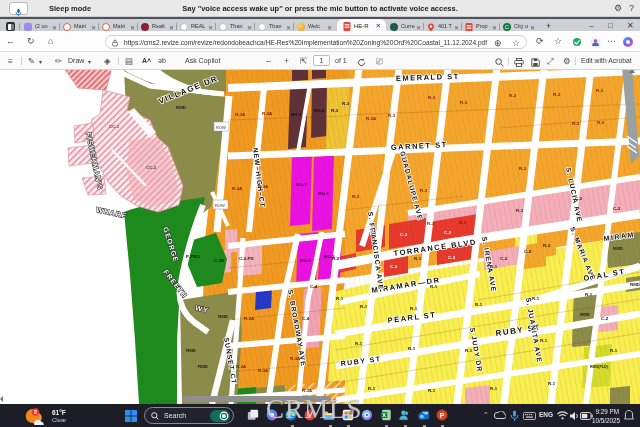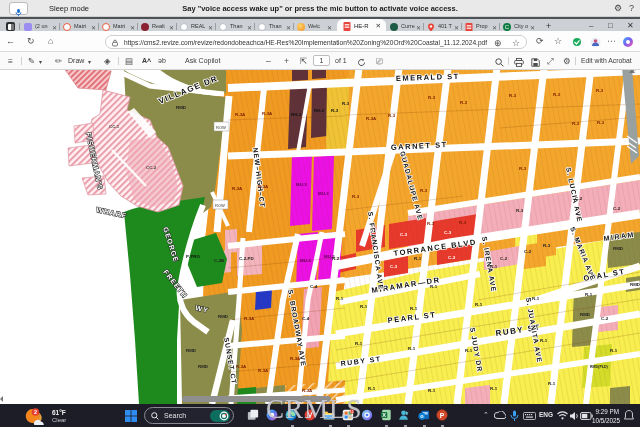--- a/index.html
+++ b/index.html
@@ -3,21 +3,21 @@
 <meta charset="utf-8">
 <style>
 *{margin:0;padding:0;box-sizing:border-box;}
 html,body{width:640px;height:427px;overflow:hidden;font-family:"Liberation Sans",sans-serif;}
 #screen{position:relative;width:640px;height:427px;background:#fff;overflow:hidden;}
 
 #voicebar{position:absolute;left:0;top:0;width:640px;height:17px;background:#e9e9e9;border-bottom:1px solid #cfcfcf;}
 #micbox{position:absolute;left:9px;top:2px;width:19px;height:13px;background:#fff;border:1px solid #bbb;border-radius:3px;text-align:center;}
 #micbox svg{margin-top:1.5px;}
 .vb-t{position:absolute;top:4px;font-size:7.5px;color:#1b1b1b;}
-#sleep{left:49px;}
+#sleep{left:49px;font-weight:bold;}
 #vbc{left:0;width:640px;text-align:center;font-weight:bold;font-size:7.5px;}
 #vbgear{position:absolute;right:18px;top:3px;font-size:9px;color:#444;}
 #vbq{position:absolute;right:6px;top:3px;font-size:9px;color:#444;}
 
 #tabstrip{position:absolute;left:0;top:17px;width:640px;height:14px;background:#cdd0d5;border-top:2px solid #4e5155;}
 .tab{position:absolute;top:1px;height:13px;font-size:5.5px;color:#333;white-space:nowrap;overflow:hidden;}
 .tab .fv{position:absolute;left:3px;top:2.5px;width:8px;height:8px;border-radius:50%;}
 .tab .ttl{position:absolute;left:14px;top:3px;width:18px;overflow:hidden;}
 .tab .tx{position:absolute;right:3px;top:3.5px;font-size:6px;color:#555;}
 .tabdiv{position:absolute;top:4px;width:1px;height:7px;background:#9a9da2;}

